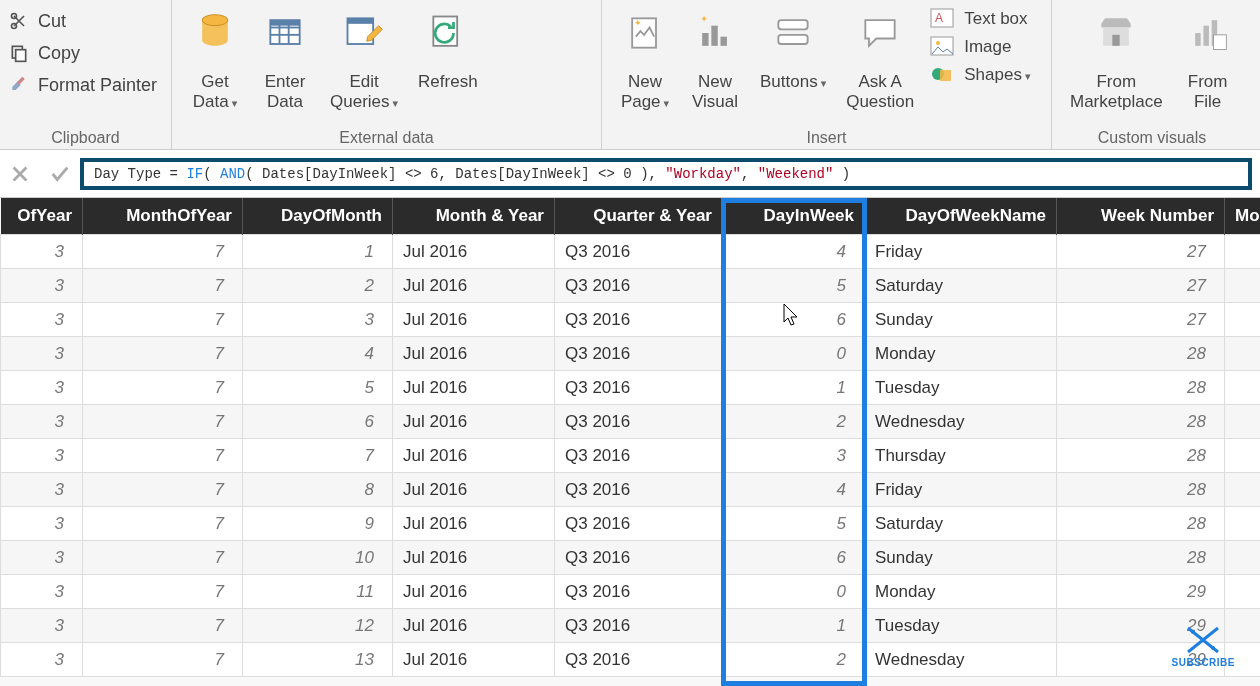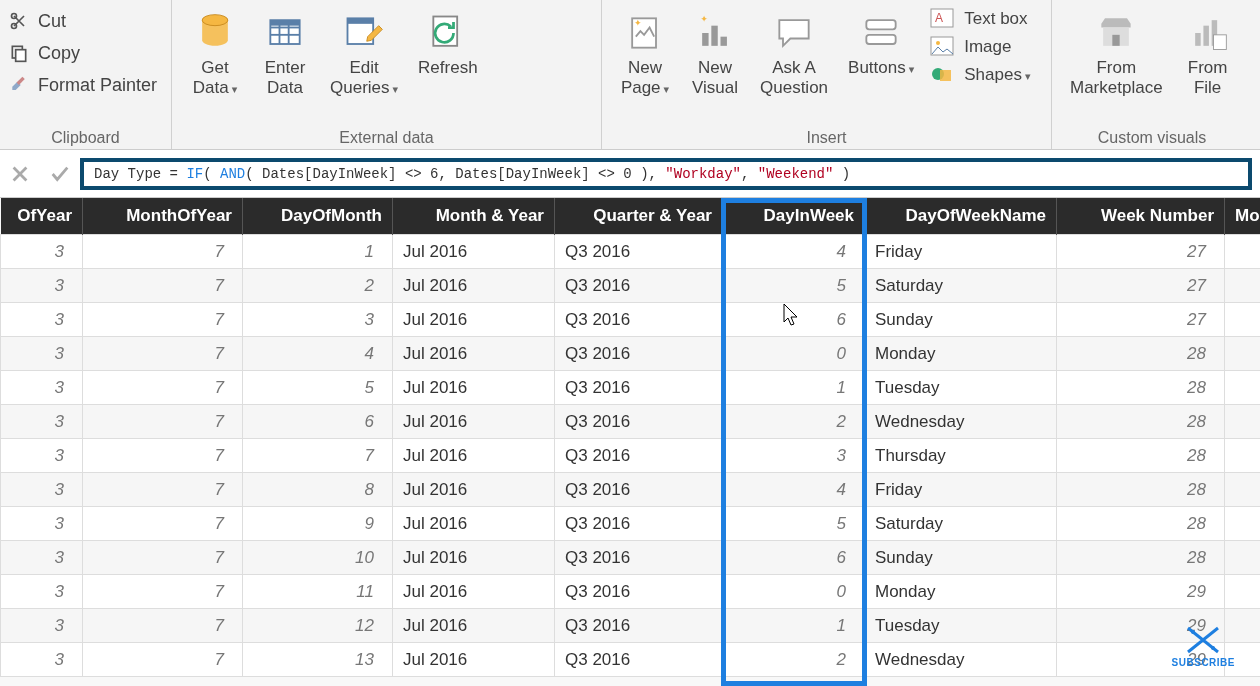--- a/index.html
+++ b/index.html
@@ -33,21 +33,21 @@
   padding-top: 2px;
 }
 .clip-items { display:flex; flex-direction:column; gap:10px; padding-top:6px;}
 .clip-item { display:flex; align-items:center; gap:8px; font-size:18px; color:#444; cursor:pointer;}
 .clip-item .ico { width:22px; height:22px; display:flex; align-items:center; justify-content:center;}
 .big-btn {
   display:flex; flex-direction:column; align-items:center; justify-content:flex-start;
   padding: 4px 10px 0 10px; cursor:pointer; color:#444; font-size:17px; line-height:1.2;
 }
 .big-btn .ico { width:50px; height:50px; display:flex; align-items:center; justify-content:center;}
-.big-btn .lbl { text-align:center; margin-top:0;}
+.big-btn .lbl { text-align:center; margin-top:14px;}
 .drop::after { content:"▾"; font-size:11px; margin-left:3px; color:#666;}
 .side-stack { display:flex; flex-direction:column; gap:6px; padding:4px 6px;}
 .side-item { display:flex; align-items:center; gap:8px; font-size:17px; color:#444; cursor:pointer;}
 .side-item .ico { width:26px; height:22px;}
 .formula-row {
   display:flex; align-items:center; height:48px; background:#fff; border-bottom:1px solid #ccc;
 }
 .fb-btn { width:40px; display:flex; align-items:center; justify-content:center; color:#999; font-size:22px; cursor:pointer;}
 .formula-box {
   flex:1; margin:4px 8px 4px 0; border:4px solid #0c4a6e; background:#fff;
@@ -203,34 +203,34 @@
               <rect x="30" y="28" width="7" height="10" fill="#999"></rect>
               <text x="8" y="12" font-size="10" fill="#f5b742">✦</text>
             </svg>
         </span>
         <span class="lbl" style="white-space: pre;">New
 Visual</span>
       </div>
       <div class="big-btn">
         <span class="ico">
           <svg viewBox="0 0 48 48" width="44" height="44">
+              <rect x="8" y="10" width="32" height="10" rx="3" fill="#fff" stroke="#999" stroke-width="2"></rect>
+              <rect x="8" y="26" width="32" height="10" rx="3" fill="#fff" stroke="#999" stroke-width="2"></rect>
+            </svg>
+        </span>
+        <span class="lbl drop" style="white-space: pre;">Buttons</span>
+      </div>
+      <div class="big-btn">
+        <span class="ico">
+          <svg viewBox="0 0 48 48" width="44" height="44">
               <path d="M8 10h32v20H20l-8 8v-8H8z" fill="#fff" stroke="#999" stroke-width="2"></path>
             </svg>
         </span>
         <span class="lbl" style="white-space: pre;">Ask A
 Question</span>
-      </div>
-      <div class="big-btn">
-        <span class="ico">
-          <svg viewBox="0 0 48 48" width="44" height="44">
-              <rect x="8" y="10" width="32" height="10" rx="3" fill="#fff" stroke="#999" stroke-width="2"></rect>
-              <rect x="8" y="26" width="32" height="10" rx="3" fill="#fff" stroke="#999" stroke-width="2"></rect>
-            </svg>
-        </span>
-        <span class="lbl drop" style="white-space: pre;">Buttons</span>
       </div>
       <div class="side-stack">
         <div class="side-item">
           <span class="ico">
             <svg viewBox="0 0 24 20" width="24" height="20">
                 <rect x="1" y="1" width="22" height="18" fill="#fff" stroke="#999"></rect>
                 <text x="5" y="14" font-size="12" fill="#c55">A</text>
               </svg>
           </span>
           <span>Text box</span>

